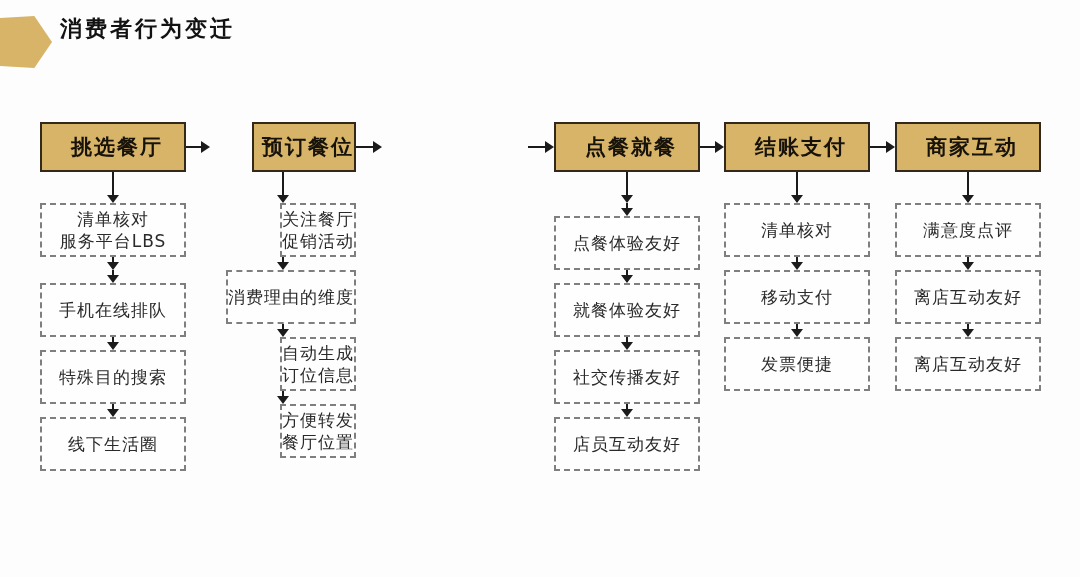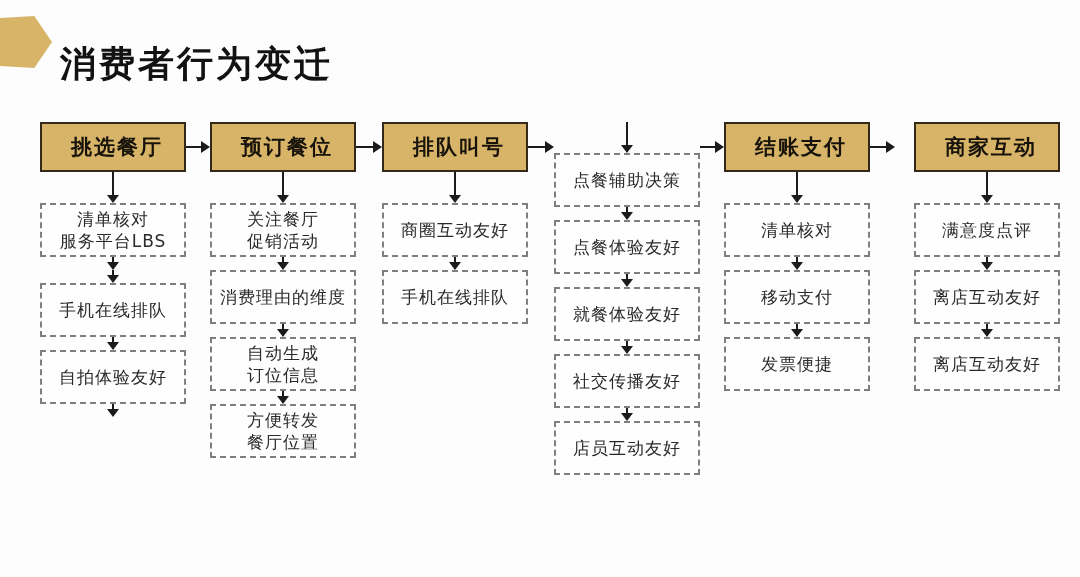--- a/index.html
+++ b/index.html
@@ -16,22 +16,22 @@
   
   .title-marker{
     position:absolute;left:0;top:16px;
     width:52px;height:52px;
     background:#d7b468;
     -webkit-clip-path:polygon(0 4%,66% 0,100% 50%,66% 100%,0 96%);
     clip-path:polygon(0 4%,66% 0,100% 50%,66% 100%,0 96%);
   }
   .page-title{
     position:absolute;left:60px;top:14px;
-    font-size:36px;font-weight:800;color:#121212;
-    letter-spacing:3px;white-space:nowrap;margin-top:26px;
+    font-size:22px;font-weight:800;color:#121212;
+    letter-spacing:3px;white-space:nowrap;
   }
   
   .flow-canvas{position:absolute;left:0;top:0;width:1080px;height:577px;}
   .flow-column{
     position:absolute;top:122px;
     display:flex;flex-direction:column;
   }
   .stage-box{
     height:50px;box-sizing:border-box;flex:0 0 auto;
     background:#d7b468;border:2px solid #33291a;
@@ -93,31 +93,32 @@
         </div>
         <div class="v-arrow" style="height: 13px;">
           <span class="v-line"></span>
           <span class="v-head"></span>
         </div>
         <div class="item-box">手机在线排队</div>
         <div class="v-arrow" style="height: 13px;">
           <span class="v-line"></span>
           <span class="v-head"></span>
         </div>
-        <div class="item-box">自拍体验友好</div>
-        <div class="v-arrow" style="height: 13px;">
-          <span class="v-line"></span>
-          <span class="v-head"></span>
-        </div>
+        <div class="item-box">特殊目的搜索</div>
+        <div class="v-arrow" style="height: 13px;">
+          <span class="v-line"></span>
+          <span class="v-head"></span>
+        </div>
+        <div class="item-box">线下生活圈</div>
       </div>
       <div class="h-arrow" style="left: 186px; width: 24px;">
         <span class="h-line"></span>
         <span class="h-head"></span>
       </div>
-      <div class="flow-column" style="left: 210px; width: 146px;">
+      <div class="flow-column" style="left: 210px; width: 146px; align-items: flex-end;">
         <div class="stage-box">预订餐位</div>
         <div class="v-arrow" style="height: 31px;">
           <span class="v-line"></span>
           <span class="v-head"></span>
         </div>
         <div class="item-box">关注餐厅
 促销活动</div>
         <div class="v-arrow" style="height: 13px;">
           <span class="v-line"></span>
           <span class="v-head"></span>
@@ -133,43 +134,30 @@
           <span class="v-line"></span>
           <span class="v-head"></span>
         </div>
         <div class="item-box">方便转发
 餐厅位置</div>
       </div>
       <div class="h-arrow" style="left: 356px; width: 26px;">
         <span class="h-line"></span>
         <span class="h-head"></span>
       </div>
-      <div class="flow-column" style="left: 382px; width: 146px;">
-        <div class="stage-box">排队叫号</div>
-        <div class="v-arrow" style="height: 31px;">
-          <span class="v-line"></span>
-          <span class="v-head"></span>
-        </div>
-        <div class="item-box">商圈互动友好</div>
-        <div class="v-arrow" style="height: 13px;">
-          <span class="v-line"></span>
-          <span class="v-head"></span>
-        </div>
-        <div class="item-box">手机在线排队</div>
-      </div>
       <div class="h-arrow" style="left: 528px; width: 26px;">
         <span class="h-line"></span>
         <span class="h-head"></span>
       </div>
       <div class="flow-column" style="left: 554px; width: 146px;">
-        <div class="v-arrow" style="height: 31px;">
-          <span class="v-line"></span>
-          <span class="v-head"></span>
-        </div>
-        <div class="item-box">点餐辅助决策</div>
+        <div class="stage-box">点餐就餐</div>
+        <div class="v-arrow" style="height: 31px;">
+          <span class="v-line"></span>
+          <span class="v-head"></span>
+        </div>
         <div class="v-arrow" style="height: 13px;">
           <span class="v-line"></span>
           <span class="v-head"></span>
         </div>
         <div class="item-box">点餐体验友好</div>
         <div class="v-arrow" style="height: 13px;">
           <span class="v-line"></span>
           <span class="v-head"></span>
         </div>
         <div class="item-box">就餐体验友好</div>
@@ -203,21 +191,21 @@
         <div class="v-arrow" style="height: 13px;">
           <span class="v-line"></span>
           <span class="v-head"></span>
         </div>
         <div class="item-box">发票便捷</div>
       </div>
       <div class="h-arrow" style="left: 870px; width: 25px;">
         <span class="h-line"></span>
         <span class="h-head"></span>
       </div>
-      <div class="flow-column" style="left: 914px; width: 146px;">
+      <div class="flow-column" style="left: 895px; width: 146px;">
         <div class="stage-box">商家互动</div>
         <div class="v-arrow" style="height: 31px;">
           <span class="v-line"></span>
           <span class="v-head"></span>
         </div>
         <div class="item-box">满意度点评</div>
         <div class="v-arrow" style="height: 13px;">
           <span class="v-line"></span>
           <span class="v-head"></span>
         </div>

